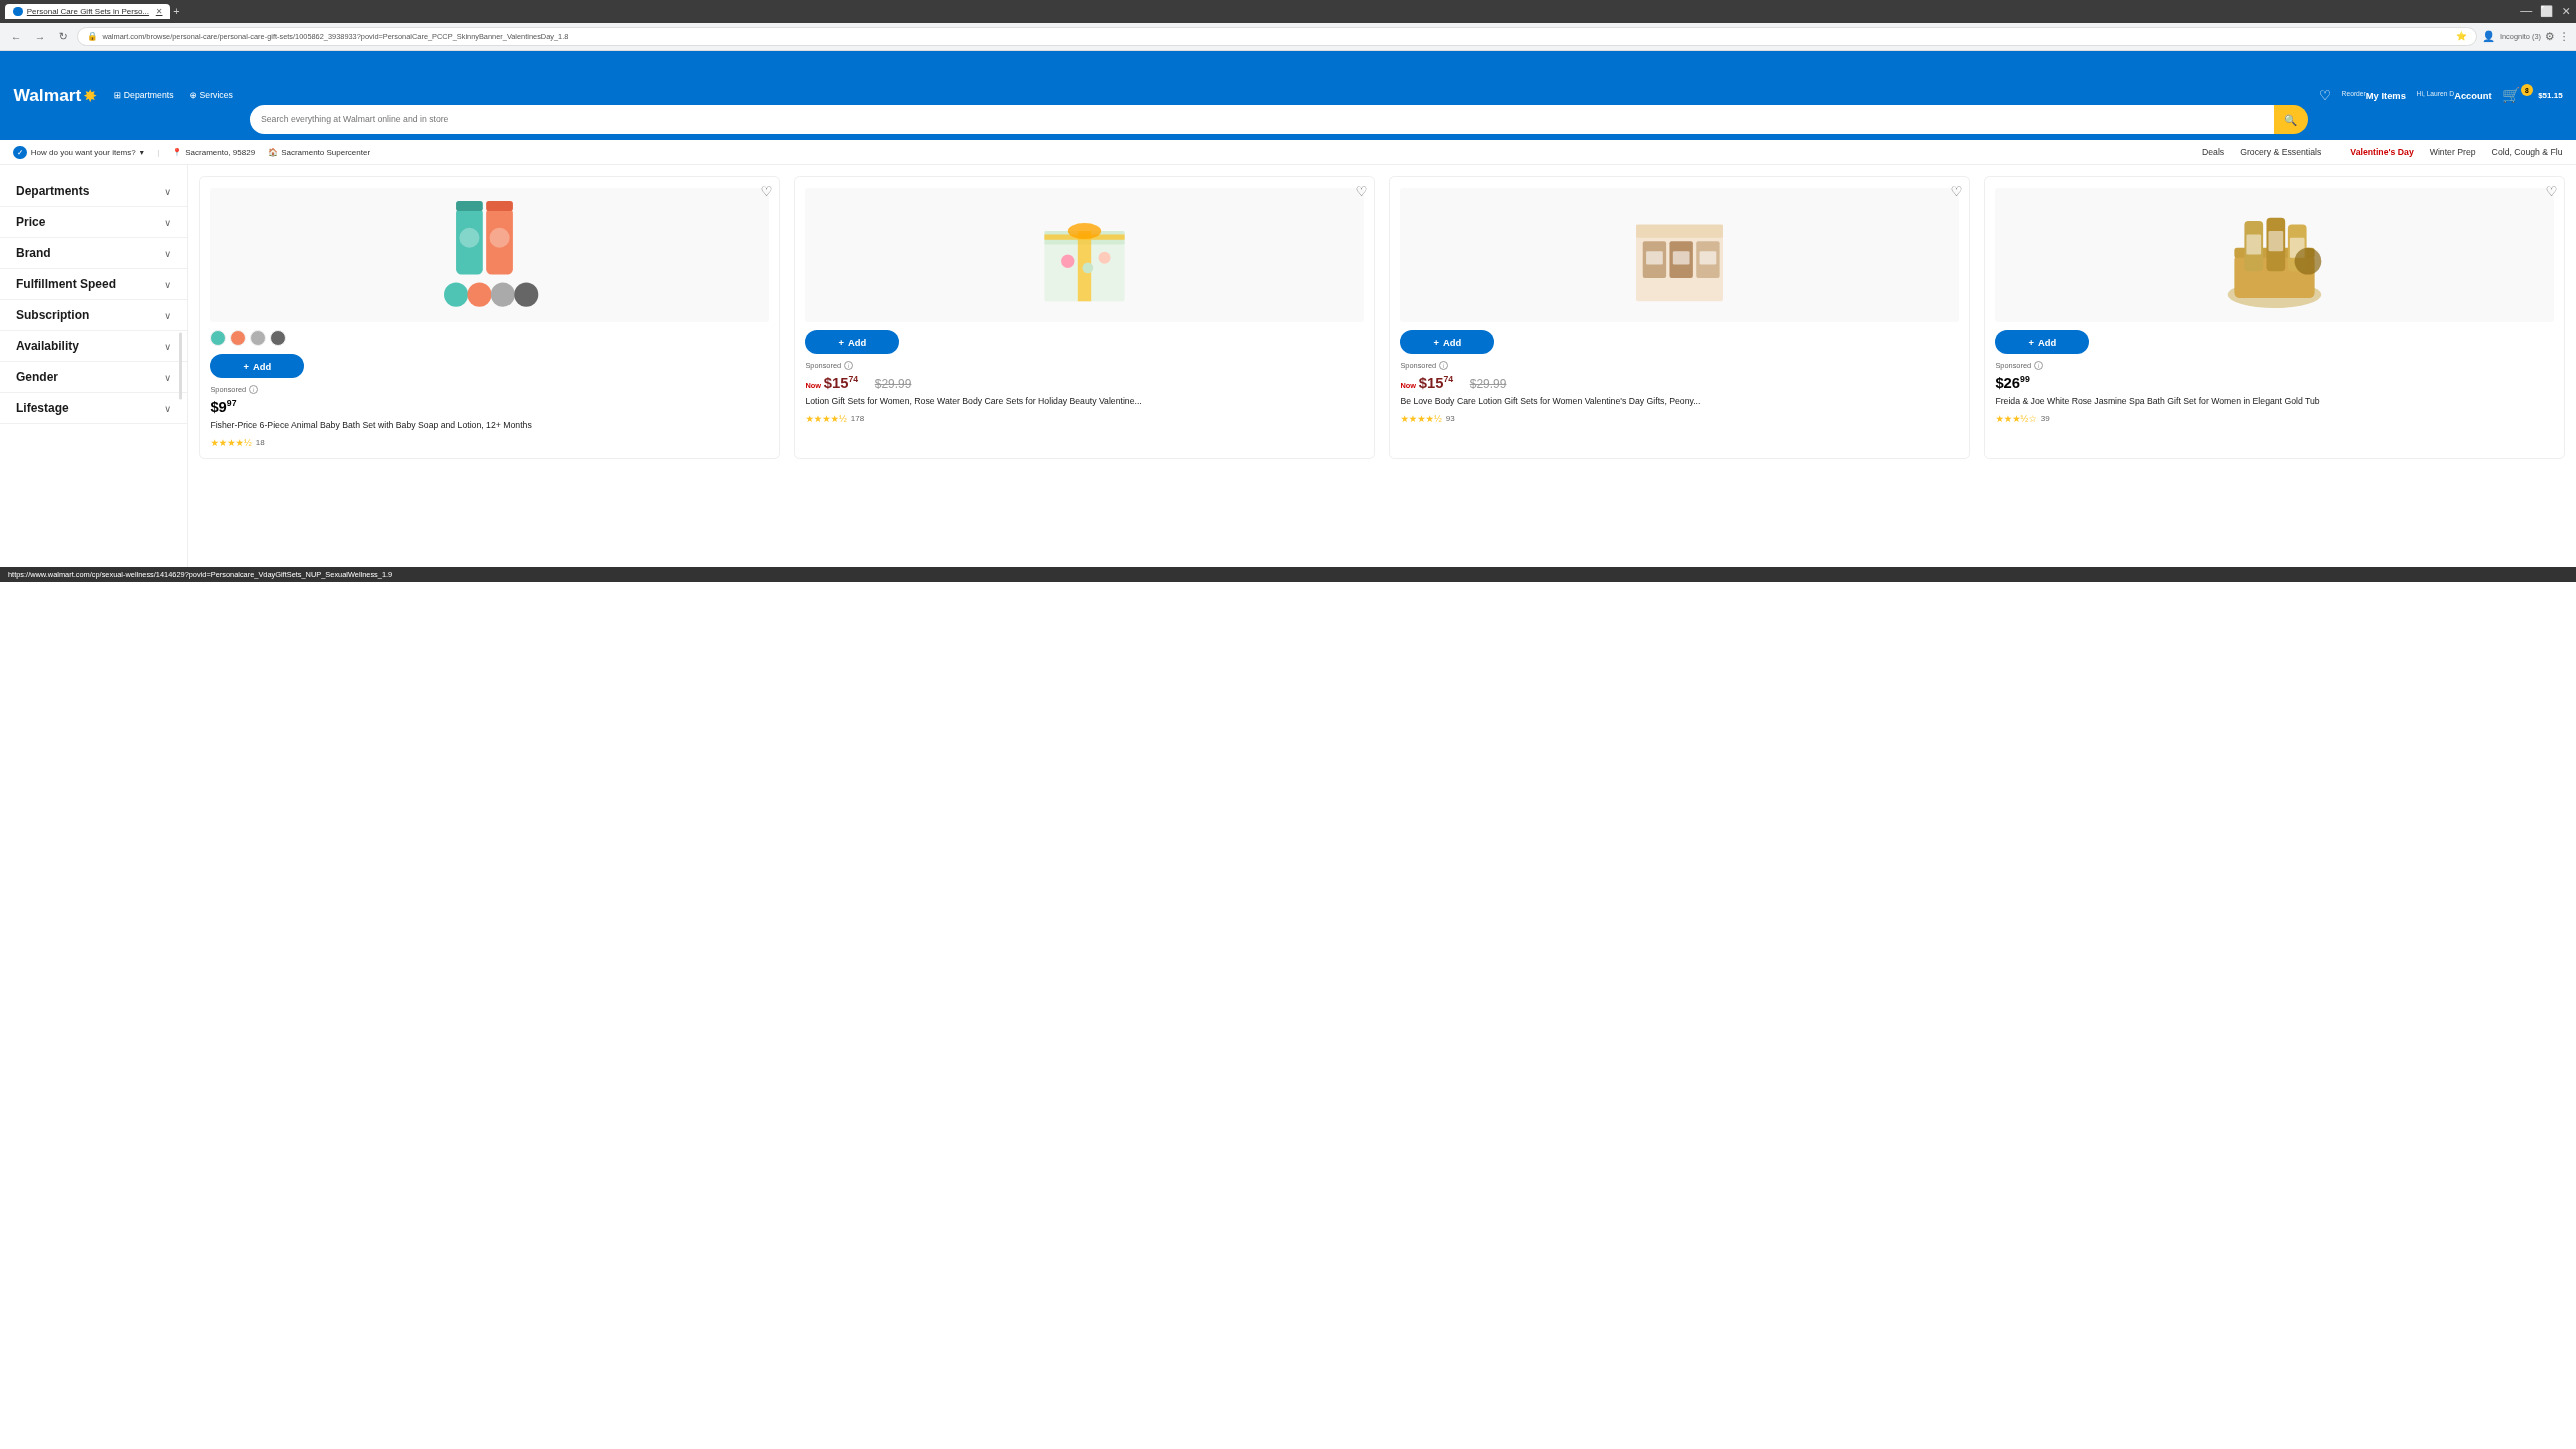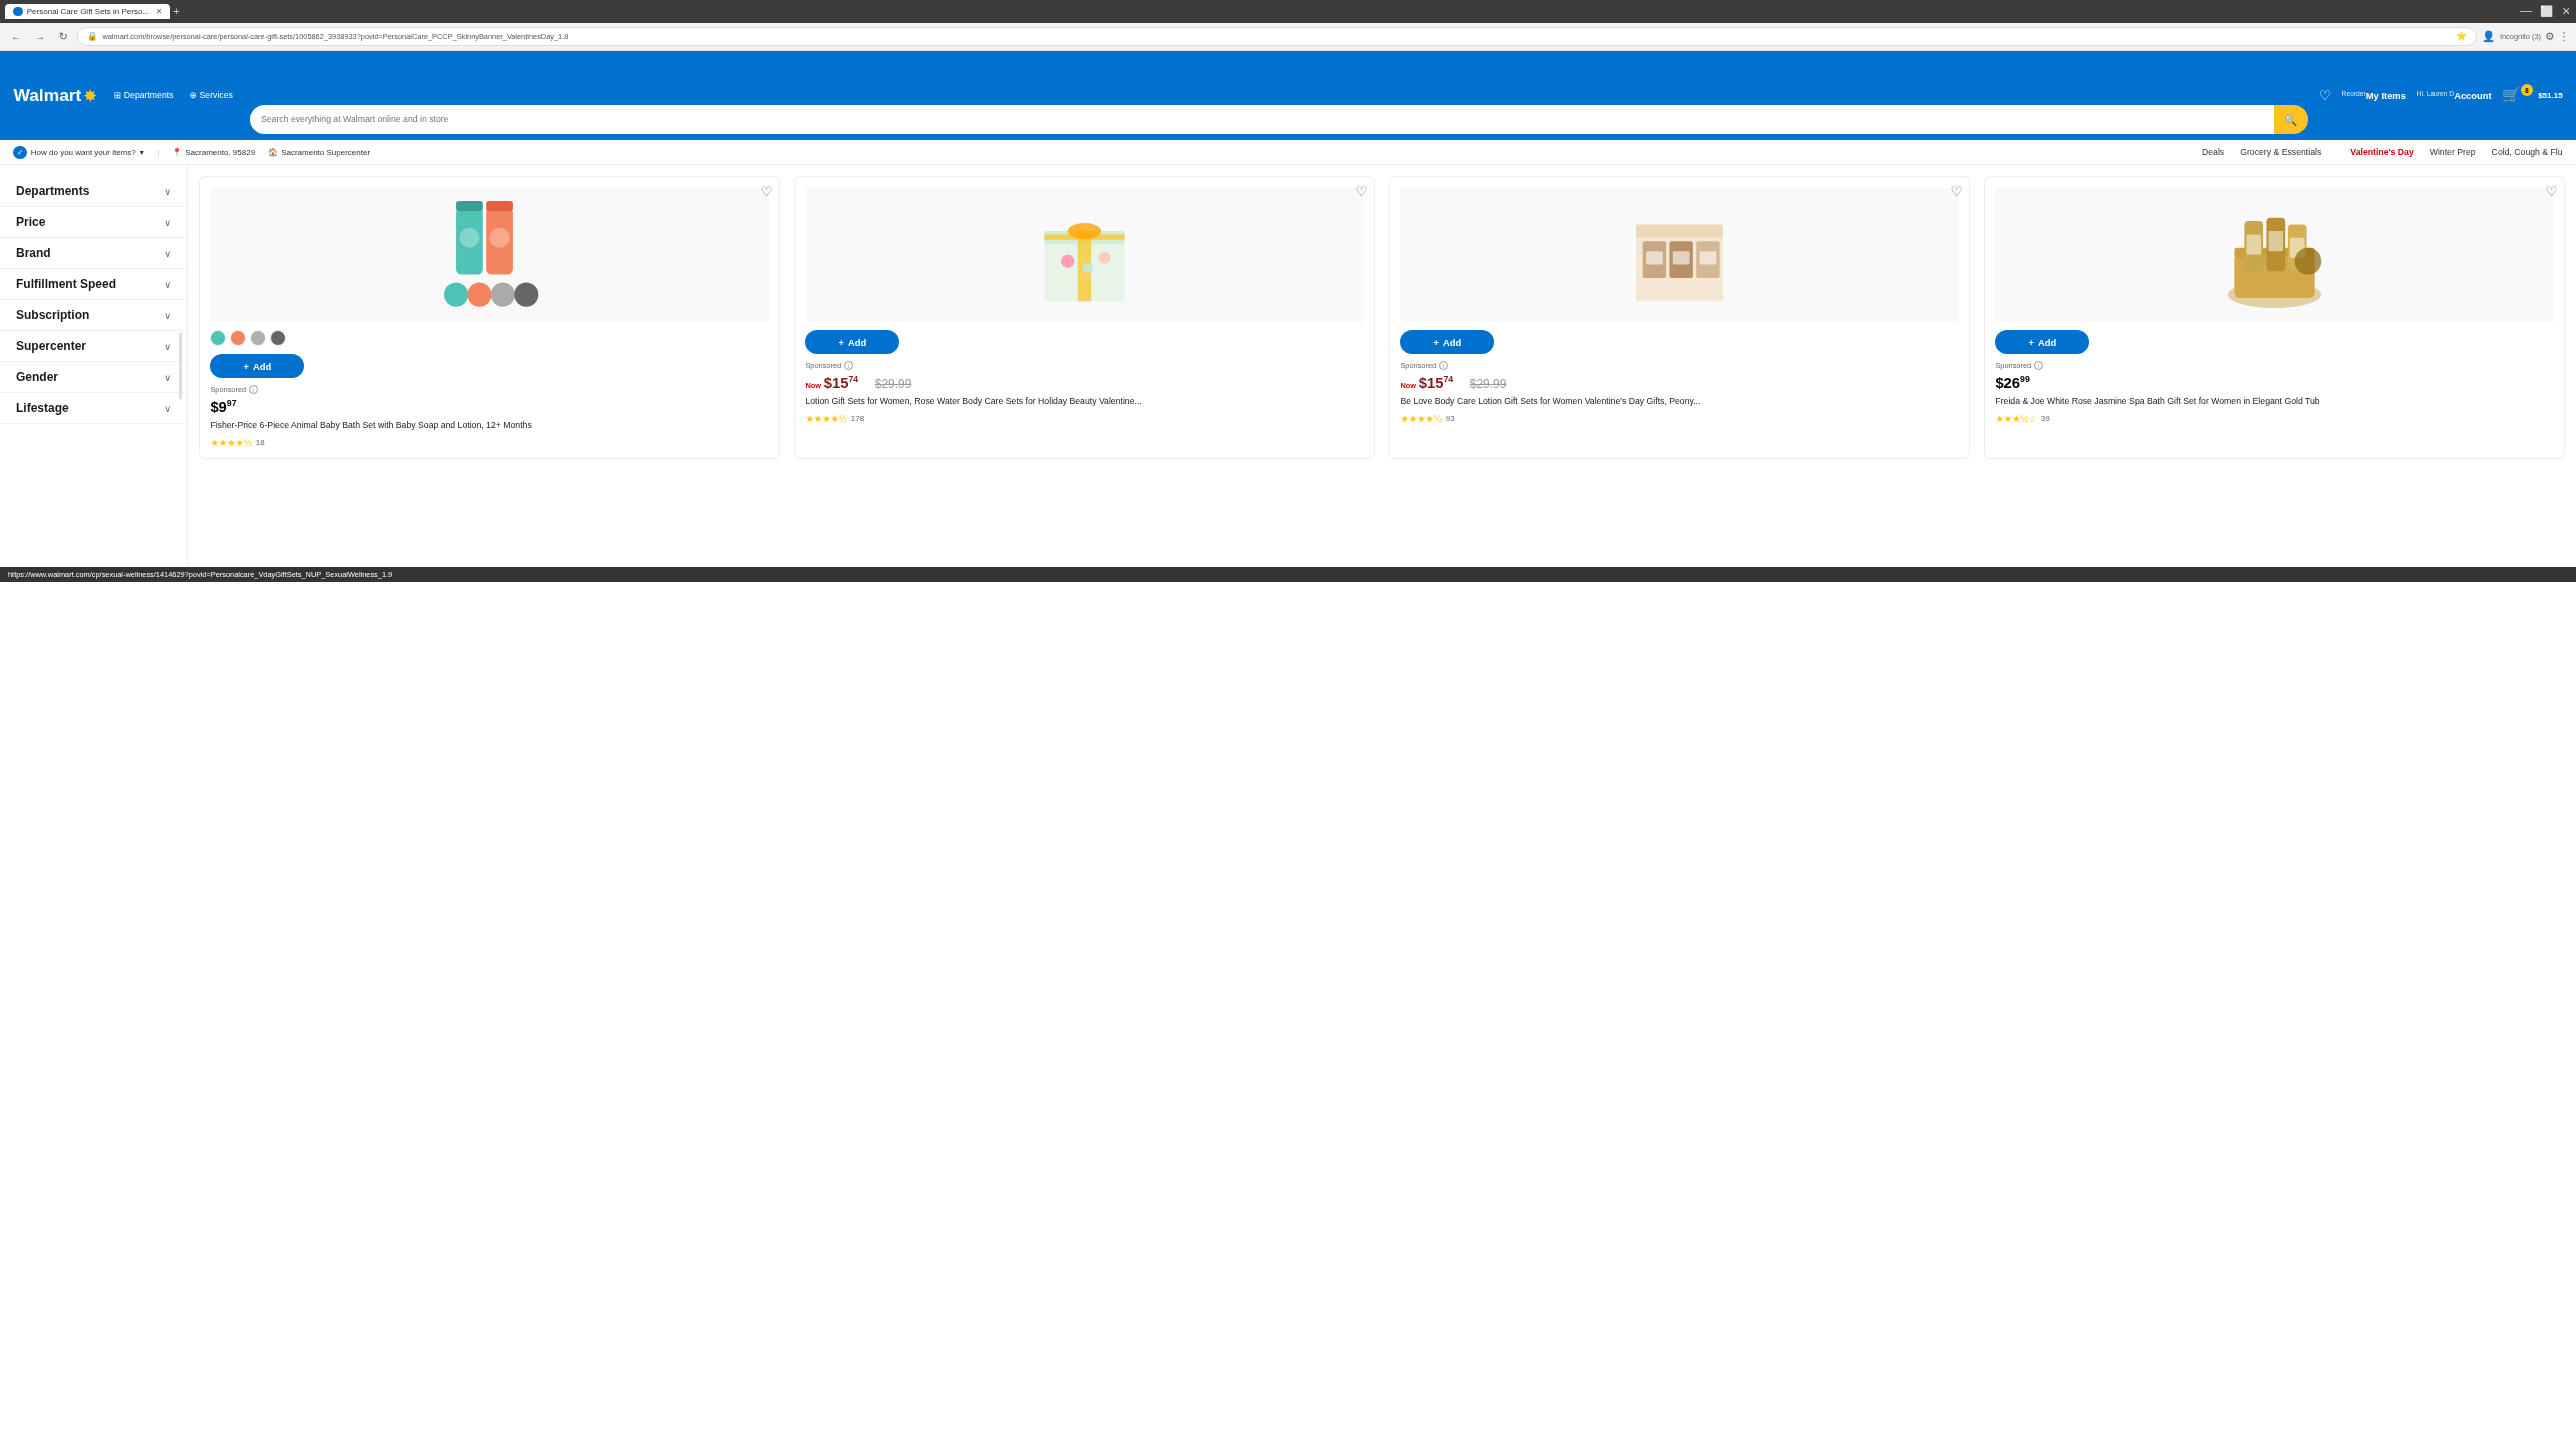--- a/index.html
+++ b/index.html
@@ -1,21 +1,21 @@
 <!DOCTYPE html>
 <html style="font-size:10.7px"><head>
   <meta charset="utf-8">
   <style>
     * { margin: 0; padding: 0; box-sizing: border-box; }
     body { font-family: Arial, sans-serif; background: #fff; font-size: 9.4px; overflow-x: hidden; }
 
     
     .browser-chrome { background: #3c3c3c; padding: 4px 5.4px; display: flex; align-items: center; gap: 4px; }
     .browser-tabs { display: flex; align-items: center; gap: 2.7px; }
-    .browser-tab { background: #fff; border-radius: 4px 4px 0 0; padding: 2.7px 8px; display: flex; align-items: center; gap: 4px; font-size: 8px; color: #333; min-width: 107px; }
+    .browser-tab { background: #fff; border-radius: 4px 4px 0 0; padding: 2.7px 8px; display: flex; align-items: center; gap: 4px; font-size: 8px; color: #333; min-width: 107px; text-decoration: underline; }
     .browser-tab.active { background: #fff; }
     .browser-tab-icon { width: 9.4px; height: 9.4px; background: #0071ce; border-radius: 50%; }
     .tab-close { color: #666; cursor: pointer; margin-left: 2.7px; }
     .new-tab { color: #ccc; font-size: 10.7px; cursor: pointer; background: none; border: none; }
     .browser-nav { background: #f1f3f4; padding: 4px 6.7px; display: flex; align-items: center; gap: 5.4px; border-bottom: 0.7px solid #ddd; }
     .nav-btn { background: none; border: none; color: #666; font-size: 10.7px; cursor: pointer; padding: 2.7px 4px; border-radius: 50%; }
     .address-bar { flex: 1; background: #fff; border: 0.7px solid #ddd; border-radius: 13.4px; padding: 3.4px 9.4px; font-size: 8px; color: #333; display: flex; align-items: center; gap: 4px; }
     .address-text { flex: 1; font-size: 7.4px; color: #555; }
     .browser-actions { display: flex; gap: 4px; align-items: center; color: #666; }
 
@@ -208,21 +208,21 @@
     </div>
     <div class="filter-section">
       <span class="filter-label">Fulfillment Speed</span>
       <span class="chevron">∨</span>
     </div>
     <div class="filter-section">
       <span class="filter-label">Subscription</span>
       <span class="chevron">∨</span>
     </div>
     <div class="filter-section">
-      <span class="filter-label">Supercenter</span>
+      <span class="filter-label">Availability</span>
       <span class="chevron">∨</span>
     </div>
     <div class="filter-section">
       <span class="filter-label">Gender</span>
       <span class="chevron">∨</span>
     </div>
     <div class="filter-section">
       <span class="filter-label">Lifestage</span>
       <span class="chevron">∨</span>
     </div>

